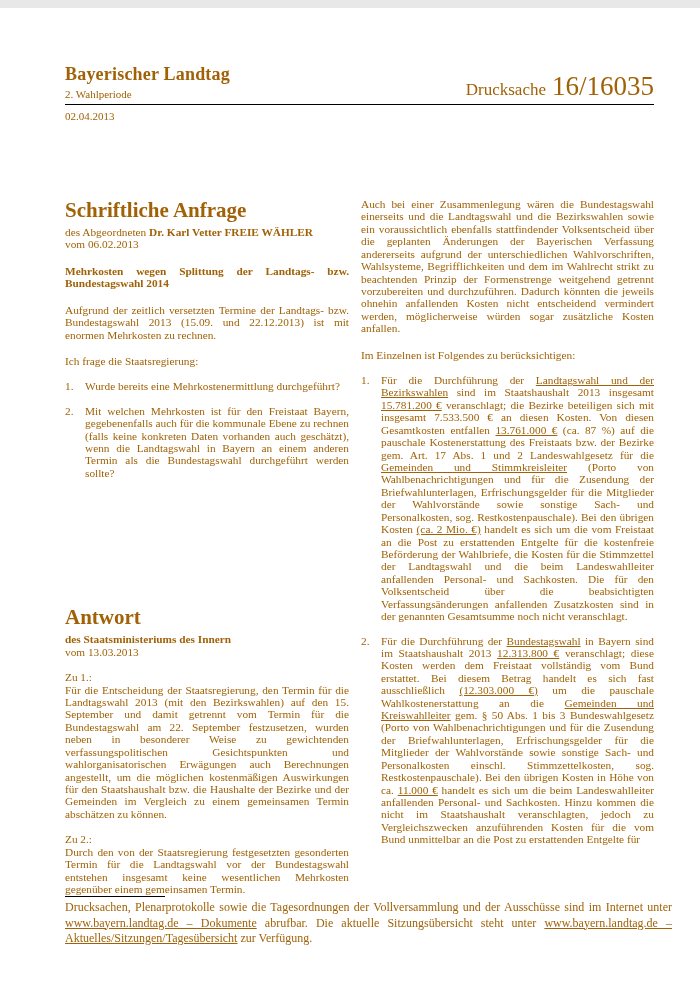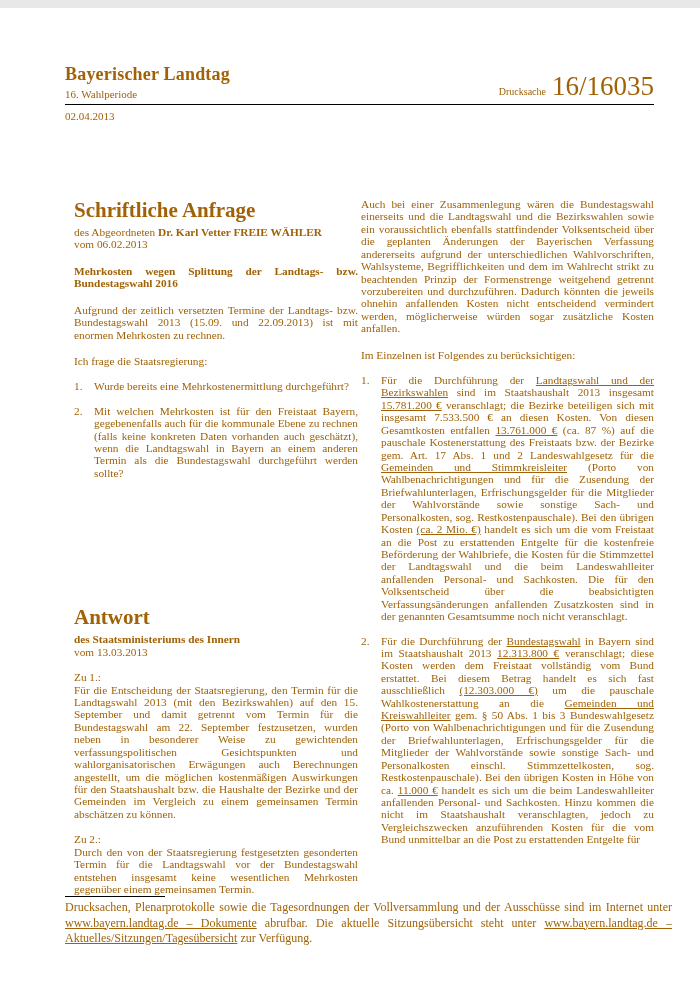--- a/index.html
+++ b/index.html
@@ -7,28 +7,28 @@
     position:relative;width:700px;height:990px;background:#ffffff;
     font-family:"Liberation Serif","DejaVu Serif",serif;color:#a16207;
     margin:8px auto;overflow:hidden;
   }
   
   .header{position:absolute;top:57px;left:65px;right:46px;}
   .header-row{display:flex;justify-content:space-between;align-items:flex-end;}
   .org-name{font-size:18px;font-weight:bold;line-height:1;letter-spacing:.2px;}
   .period{font-size:11px;margin-top:6px;line-height:1;}
   .doc-ref{display:flex;align-items:baseline;gap:6px;line-height:1;}
-  .doc-label{font-size:10px;}
+  .doc-label{font-size:17px;}
   .doc-prefix{font-size:27px;}
   .doc-number{font-size:27px;font-weight:normal;}
   .header-rule{border:0;border-top:1.6px solid #000;margin:4px 0 0 0;}
   .doc-date{text-align:left;font-size:11px;margin-top:5px;}
   
   .col{position:absolute;font-size:11.3px;line-height:1.1;}
-  .col-left{top:192px;left:74px;width:284px;}
+  .col-left{top:192px;left:65px;width:284px;}
   .col-right{top:190px;left:361px;width:293px;height:697px;overflow:hidden;}
   .jt{text-align:justify;hyphens:auto;font-family:Liberation Serif, serif;-webkit-hyphens:auto;}
   .h-big{font-size:21px;font-weight:bold;line-height:1;margin:0;}
   .byline{margin-top:5px;}
   .subject{font-weight:bold;margin-top:14px;}
   .para{margin-top:14px;}
   .q-list{margin-top:13px;}
   .q-item{display:flex;margin-top:12px;}
   .q-item:first-child{margin-top:0;}
   .q-num{flex:none;width:20px;}
@@ -43,39 +43,39 @@
 </style>
 </head>
 <body>
 
 <div class="page">
 
   <div class="header">
     <div class="header-row">
       <div>
         <div class="org-name">Bayerischer Landtag</div>
-        <div class="period">16. Wahlperiode</div>
+        <div class="period">2. Wahlperiode</div>
       </div>
       <div class="doc-ref">
         <span class="doc-label">Drucksache</span>
         <span><span class="doc-prefix">16/</span><span class="doc-number">16035</span></span>
       </div>
     </div>
     <hr class="header-rule">
     <div class="doc-date">02.04.2013</div>
   </div>
 
   <div class="col col-left">
     <h1 class="h-big">Schriftliche Anfrage</h1>
     <div class="byline"><span>des Abgeordneten </span><span class="b">Dr. Karl Vetter FREIE WÄHLER</span></div>
     <div>vom 06.02.2013</div>
 
-    <div class="subject jt">Mehrkosten wegen Splittung der Landtags- bzw. Bundestagswahl 2016</div>
+    <div class="subject jt">Mehrkosten wegen Splittung der Landtags- bzw. Bundestagswahl 2014</div>
 
-    <div class="para jt">Aufgrund der zeitlich versetzten Termine der Landtags- bzw. Bundestagswahl 2013 (15.09. und 22.09.2013) ist mit enormen Mehrkosten zu rechnen.</div>
+    <div class="para jt">Aufgrund der zeitlich versetzten Termine der Landtags- bzw. Bundestagswahl 2013 (15.09. und 22.12.2013) ist mit enormen Mehrkosten zu rechnen.</div>
 
     <div class="para">Ich frage die Staatsregierung:</div>
 
     <div class="q-list">
       <div class="q-item">
         <span class="q-num">1.</span>
         <span class="q-text jt">Wurde bereits eine Mehrkostenermittlung durchgeführt?</span>
       </div>
       <div class="q-item">
         <span class="q-num">2.</span>

